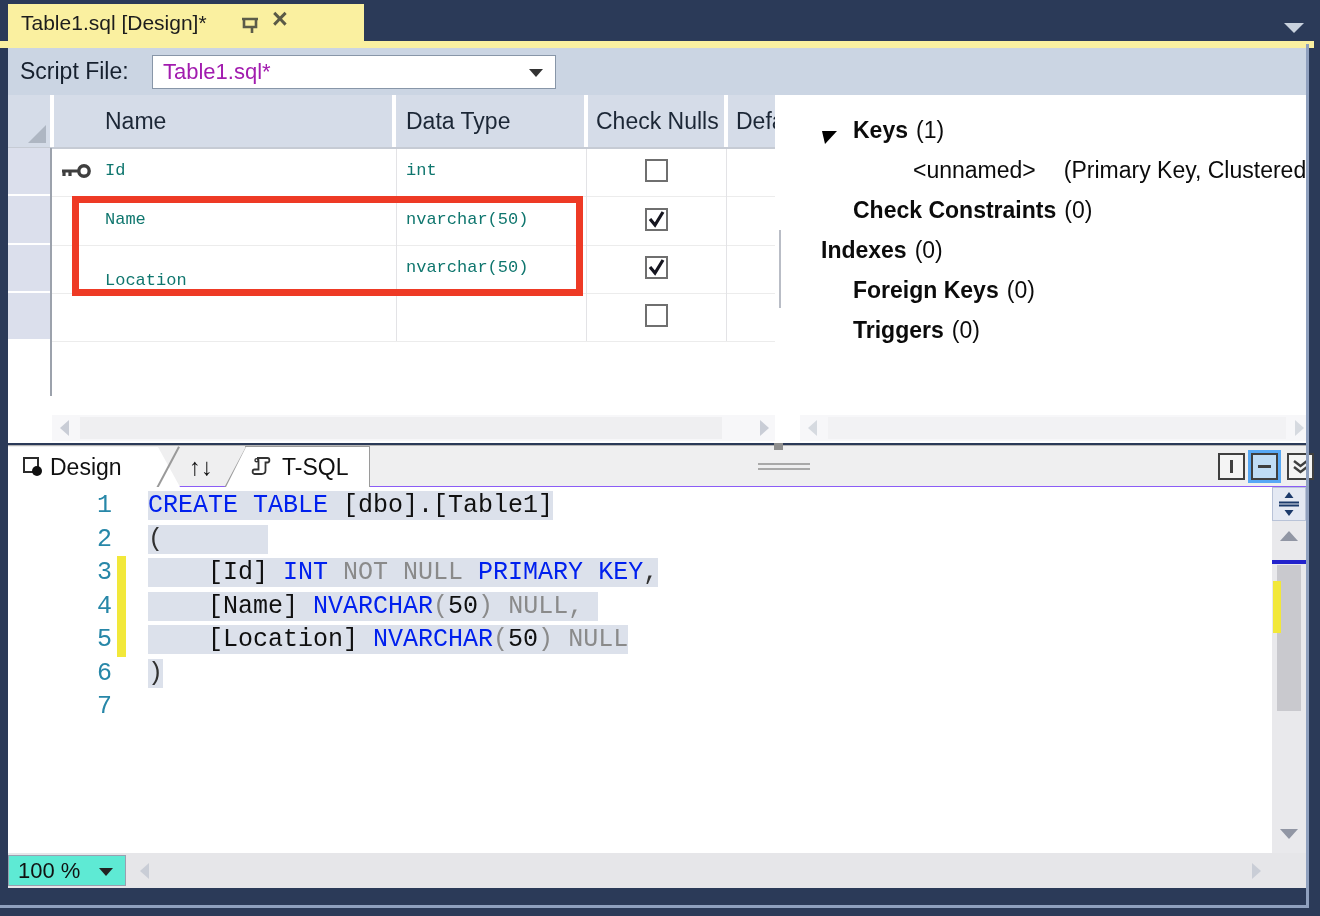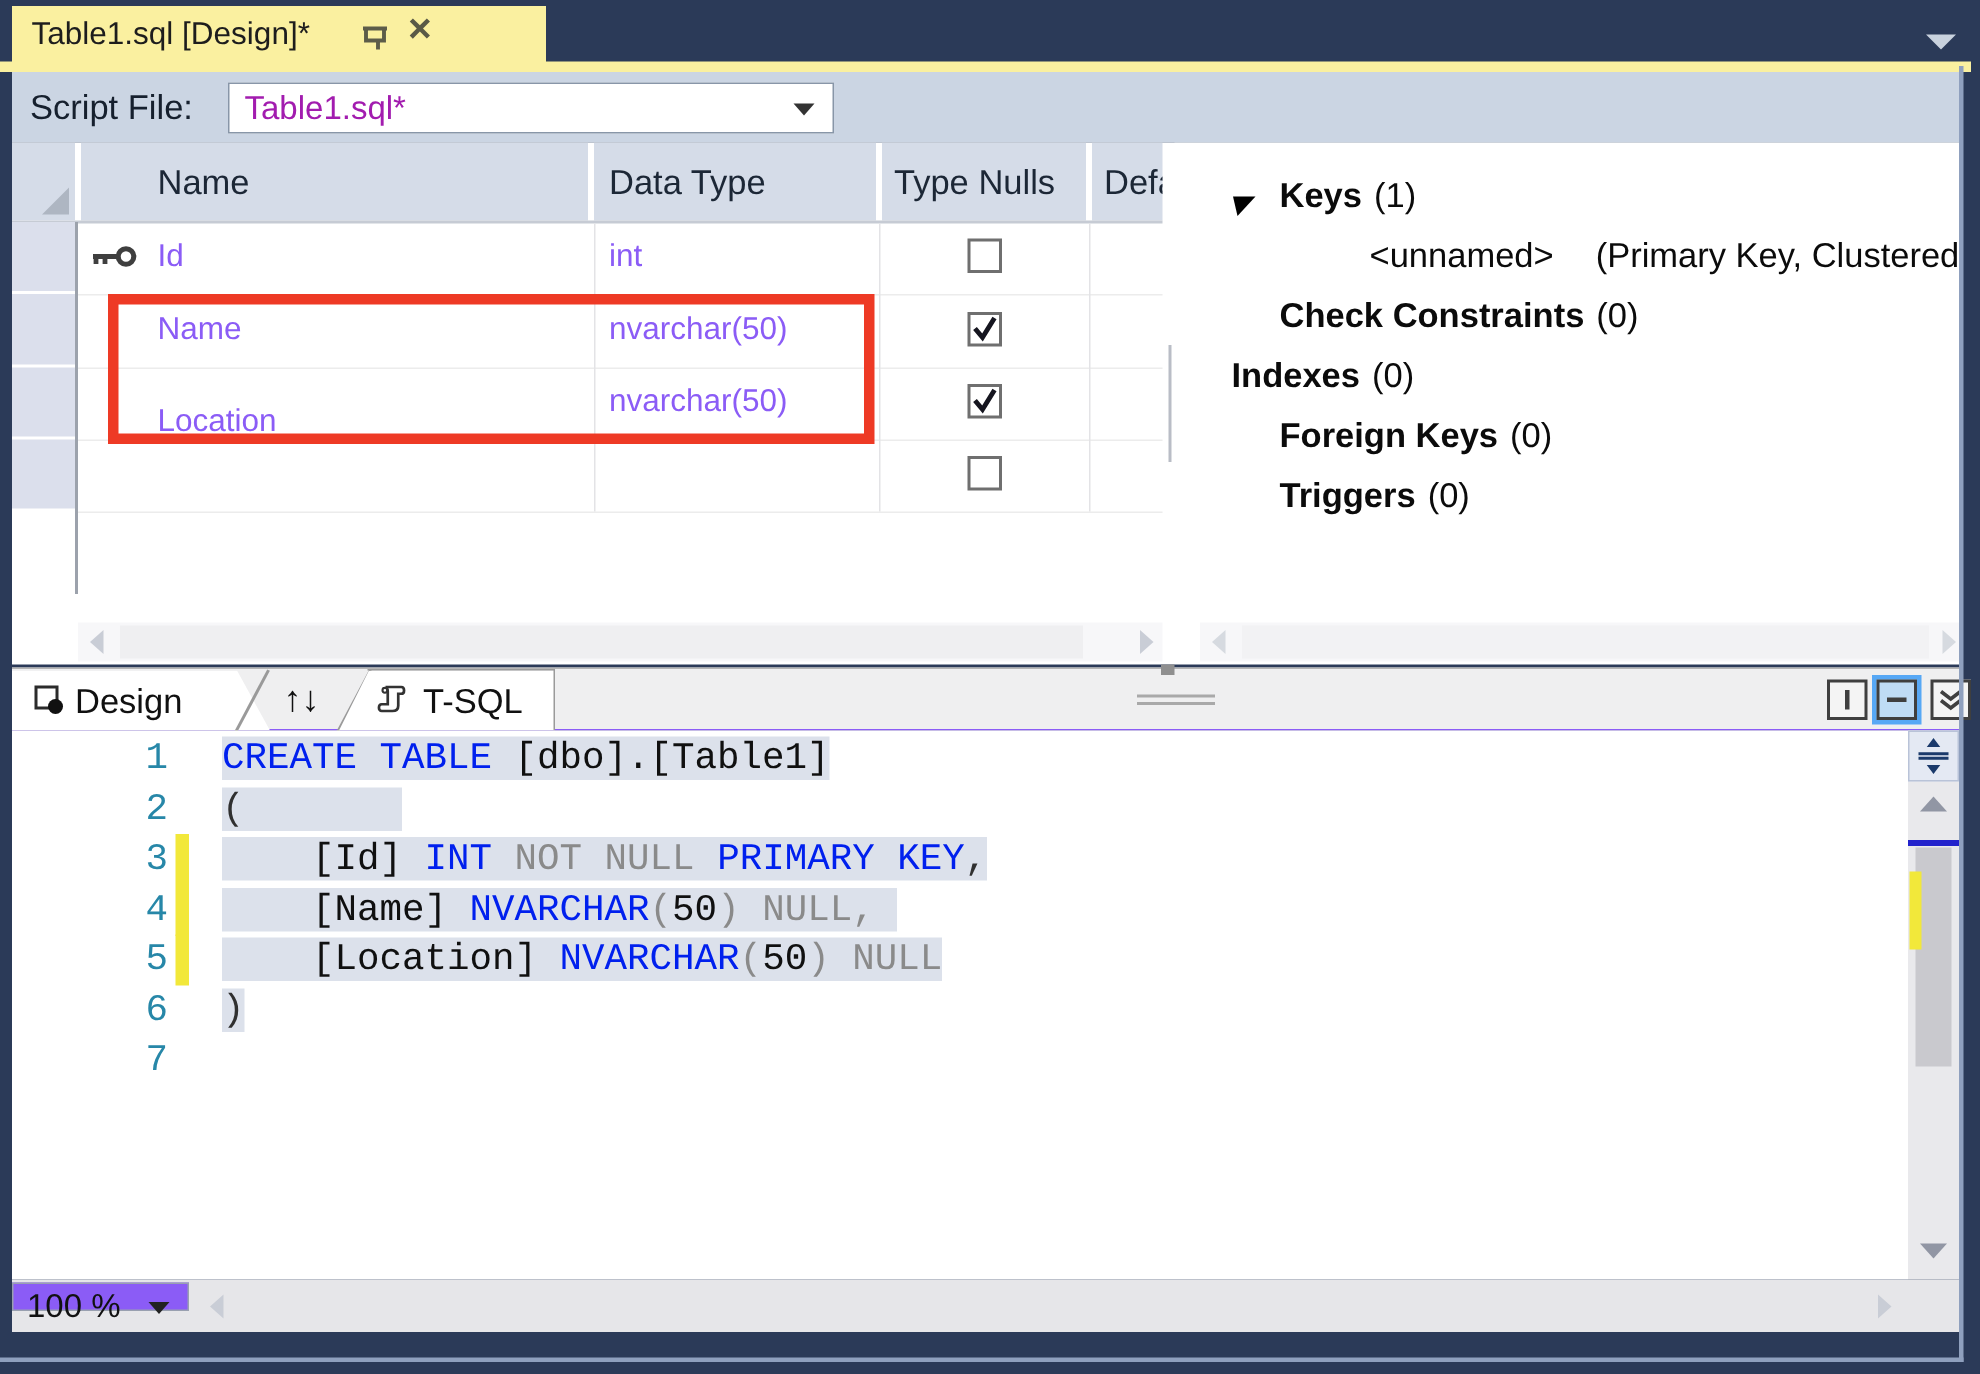--- a/index.html
+++ b/index.html
@@ -35,21 +35,21 @@
   #main-white { left:8px; top:95px; width:1298px; height:348px; background:#fff; overflow:hidden; }
 
   
   .hdr-cell { top:0; height:52px; background:#D5DCE8; color:#1c2736; font-size:23px;
     line-height:52px; white-space:nowrap; overflow:hidden; }
   #grid-hdr-line { left:0; top:52px; width:767px; height:2px; background:#C6CBD4; }
   .vline { background:#E3E3E6; width:1px; top:54px; height:192px; }
   .hline { background:#ECECEC; height:1px; left:44px; width:723px; }
   .rowhdr { left:0; width:42px; background:#DBDFEC; }
   #rowhdr-border { left:42px; top:0px; width:2px; height:248px; background:#9CA2AC; }
-  .grid-text { font-size:21px; color:#8b5cf6; white-space:nowrap; }
+  .grid-text { font-size:17px; color:#0f766e; white-space:nowrap;font-family:Liberation Mono, monospace; }
 
   .checkbox { width:23px; height:23px; border:2px solid #6F6F6F; background:#fff; }
   #corner-tri { width:0; height:0; border-left:18px solid transparent; border-bottom:18px solid #AEB6C2; }
 
   #red-rect { left:64px; top:101px; width:511px; height:100px; border:7px solid #EE3A25; }
 
   
   .grip-v { width:2px; height:78px; background:#B9BDC6; }
 
   
@@ -103,21 +103,21 @@
   .tri-up { width:0; height:0; border-left:9px solid transparent; border-right:9px solid transparent;
     border-bottom:10px solid #9196A4; }
   .tri-down { width:0; height:0; border-left:9px solid transparent; border-right:9px solid transparent;
     border-top:10px solid #9196A4; }
   #scroll-marker-blue { left:0; top:73px; width:34px; height:4px; background:#2222CC; }
   #vthumb { left:5px; top:78px; width:24px; height:146px; background:#C9C9CE; }
   #scroll-marker-yellow { left:1px; top:94px; width:8px; height:52px; background:#F2E83A; }
 
   
   #statusstrip { left:8px; top:853px; width:1298px; height:35px; background:#E6E6E9; }
-  #zoom-combo { left:0; top:2px; width:118px; height:19px; background:#8b5cf6; border:1px solid #99A0B0; }
+  #zoom-combo { left:0; top:2px; width:118px; height:31px; background:#5eead4; border:1px solid #99A0B0; }
   #zoom-value { left:9px; top:0; height:29px; line-height:29px; font-size:22px; color:#111; }
   #zoom-arrow { right:12px; top:12px; width:0; height:0;
     border-left:7px solid transparent; border-right:7px solid transparent; border-top:8px solid #222; }
 
   
   #frame-right { left:1306px; top:44px; width:3px; height:864px; background:#8FA0BE; }
   #frame-bottom { left:0px; top:905px; width:1309px; height:3px; background:#8FA0BE; }
 </style>
 </head>
 <body>
@@ -142,21 +142,21 @@
       <span id="script-combo-value" class="abs">Table1.sql*</span>
       <div id="script-combo-arrow" class="abs"></div>
     </div>
   </div>
 
   <div id="main-white" class="abs">
 
     <div id="grid-header">
         <div class="hdr-cell" style="left: 46px; width: 338px; padding-left: 51px; position: absolute;">Name</div>
         <div class="hdr-cell" style="left: 388px; width: 188px; padding-left: 10px; position: absolute;">Data Type</div>
-        <div class="hdr-cell" style="left: 580px; width: 136px; padding-left: 8px; position: absolute;">Type Nulls</div>
+        <div class="hdr-cell" style="left: 580px; width: 136px; padding-left: 8px; position: absolute;">Check Nulls</div>
         <div class="hdr-cell" style="left: 720px; width: 47px; padding-left: 8px; position: absolute;">Defa</div>
       </div>
     <div id="grid-hdr-line" class="abs"></div>
 
     <div class="hdr-cell abs" style="left:0;width:42px;">
       <div id="corner-tri" class="abs" style="left:20px;top:30px;"></div>
     </div>
 
     <div id="grid-body">
         <div class="hline" style="top: 101px; position: absolute;"></div>

